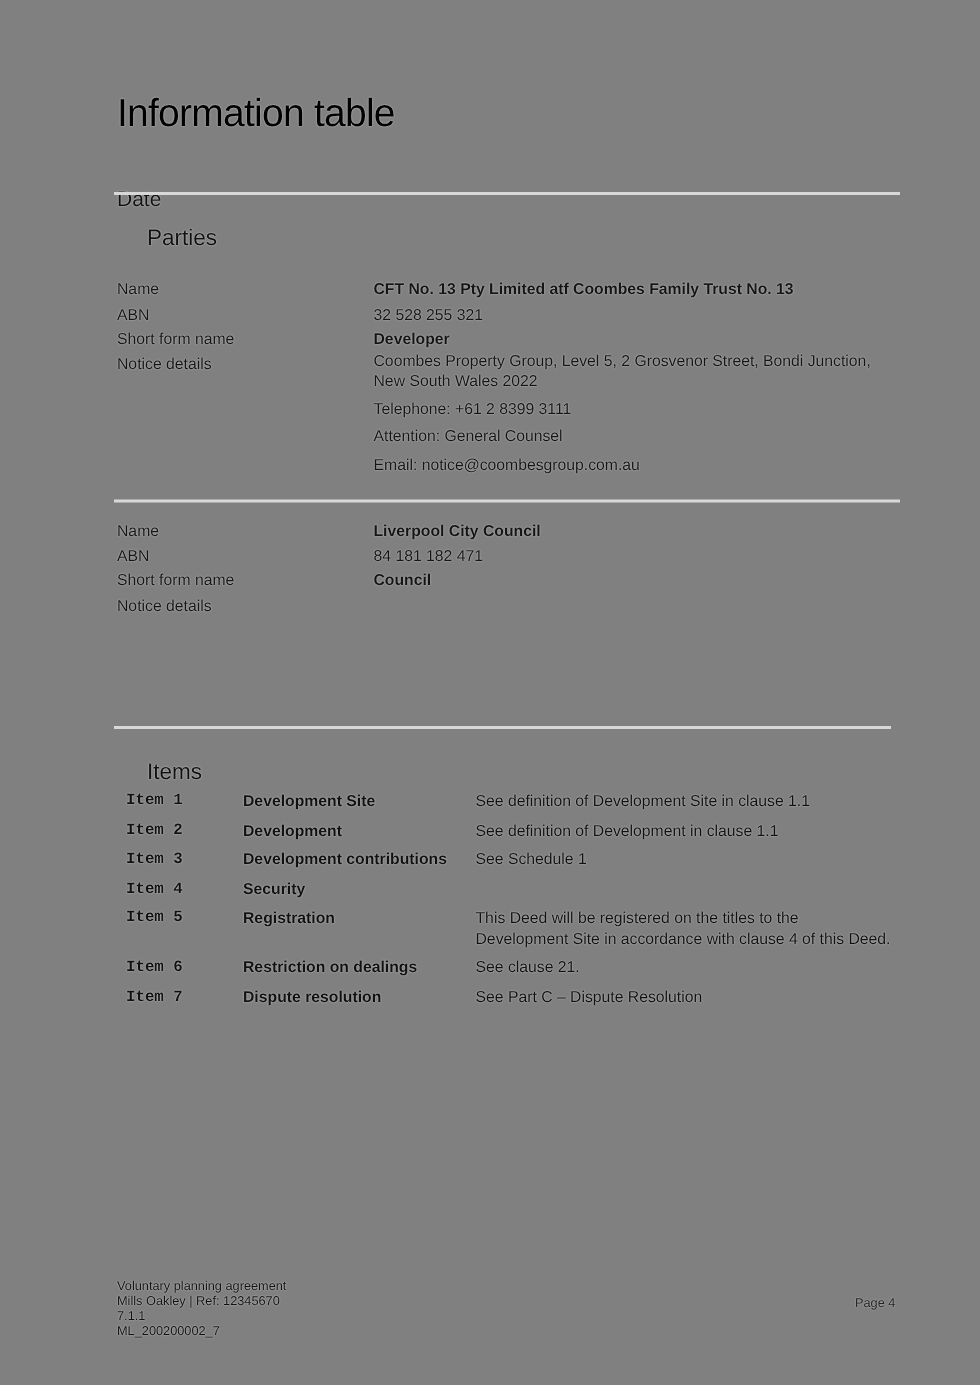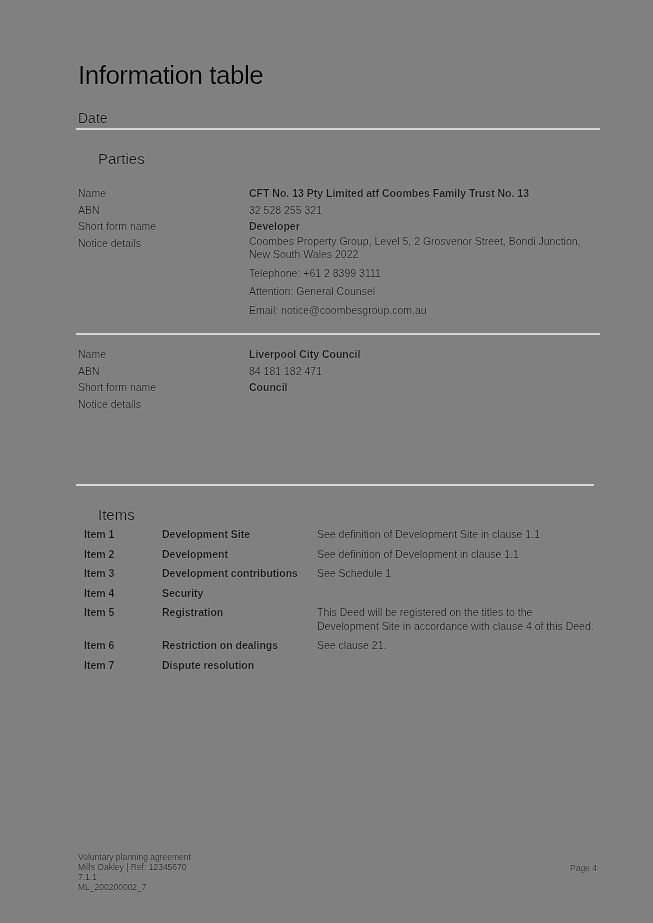--- a/index.html
+++ b/index.html
@@ -11,40 +11,40 @@
       position: relative;
       overflow: hidden;
     }
     .page { position: absolute; left: 78px; top: 0; width: 522px; }
     .title {
       position: absolute; left: 0; top: 60px;
       font-size: 26px; letter-spacing: -0.5px; color: #000000;
       text-shadow: 0 0 1px #e8e8e8;
     }
     .date-label {
-      position: absolute; left: 0; top: 110px; font-size: 14px;
+      position: absolute; left: 0; top: 124px; font-size: 14px;
       text-shadow: 0 0 1px #e8e8e8;
     }
     .rule {
       position: absolute; left: -2px; height: 2px; background: #d8d8d8;
     }
     .section-heading {
       position: absolute; left: 0; font-size: 15px;
       text-shadow: 0 0 1px #e8e8e8;
       margin-left: 20px;
     }
     .party { position: absolute; left: 0; width: 522px; font-size: 10.5px; }
     .prow { display: flex; line-height: 16.5px; gap: 48px; }
     .plabel { width: 123px; flex: none; color: #151515; text-shadow: 0 0 1px #ddd; }
     .pvalue { flex: 1; color: #151515; text-shadow: 0 0 1px #ddd; }
     .pvalue.bold { font-weight: bold; }
     .notice-lines div { margin-bottom: 2px; }
     .items { position: absolute; left: 6px; top: 528px; width: 510px; font-size: 10.5px; }
     .irow { display: flex; margin-bottom: 6px; line-height: 13.5px; }
-    .inum { width: 78px; flex: none; font-weight: bold; text-shadow: 0 0 1px #ddd; }
+    .inum { width: 78px; flex: none; font-weight: bold; text-shadow: 0 0 1px #ddd; font-family: Liberation Mono, monospace; }
     .iname { width: 155px; flex: none; font-weight: bold; text-shadow: 0 0 1px #ddd; }
     .idesc { flex: 1; text-shadow: 0 0 1px #ddd; }
     .footer-left {
       position: absolute; left: 78px; top: 852px; font-size: 8.5px; line-height: 10px;
       color: #111; text-shadow: 0 0 1px #ddd;
     }
     .footer-right {
       position: absolute; left: 570px; top: 863px; font-size: 8.5px; color: #222;
       text-shadow: 0 0 1px #ccc;
     }
@@ -133,20 +133,21 @@
       <div class="idesc">This Deed will be registered on the titles to the Development Site in accordance with clause 4 of this Deed.</div>
     </div>
     <div class="irow">
       <div class="inum">Item 6</div>
       <div class="iname">Restriction on dealings</div>
       <div class="idesc">See clause 21.</div>
     </div>
     <div class="irow">
       <div class="inum">Item 7</div>
       <div class="iname">Dispute resolution</div>
+      <div class="idesc">See Part C – Dispute Resolution</div>
     </div>
   </div>
 </div>
 
 <div class="footer-left">
   <div>Voluntary planning agreement</div>
   <div>Mills Oakley | Ref: 12345670</div>
   <div>7.1.1</div>
   <div>ML_200200002_7</div>
 </div>

